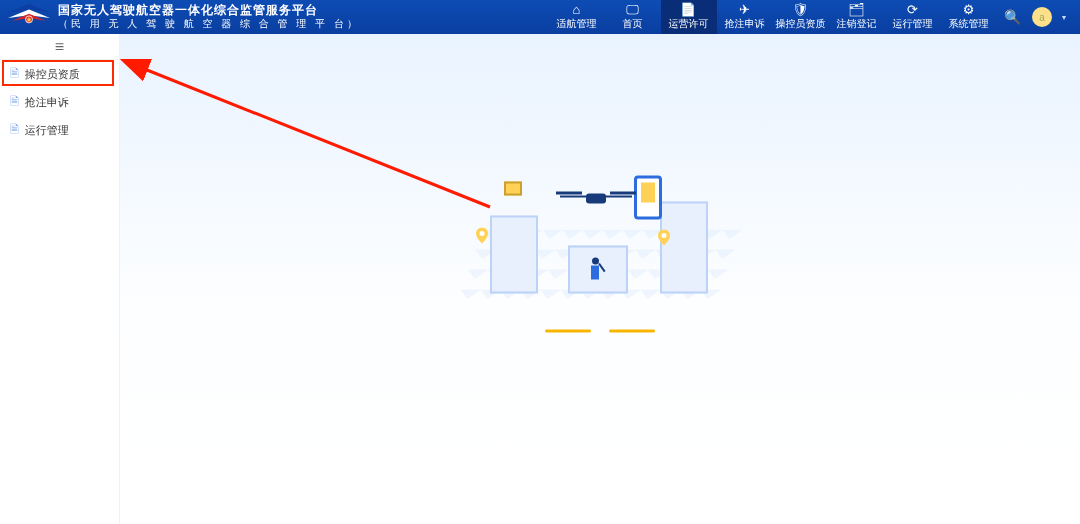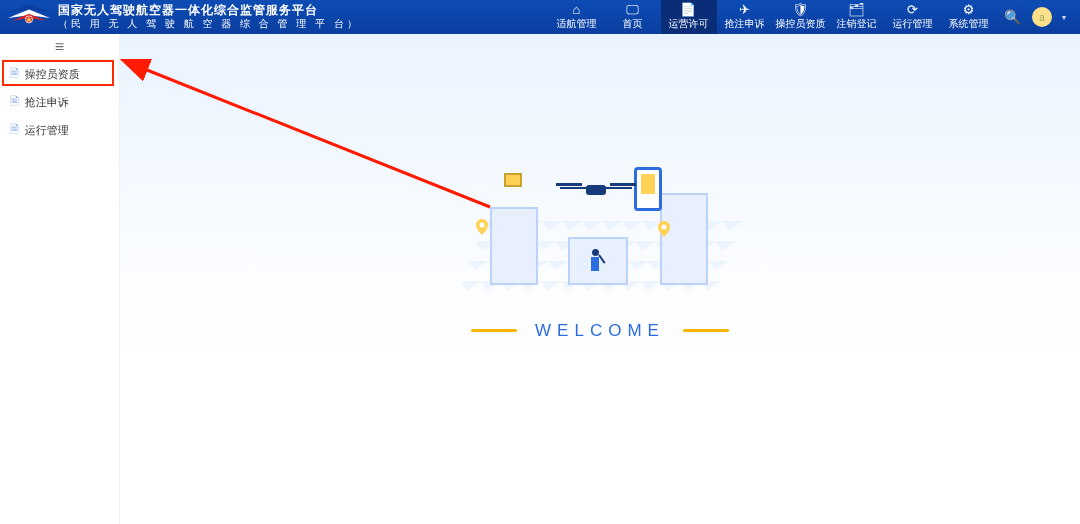--- a/index.html
+++ b/index.html
@@ -181,21 +181,20 @@
               <path d="M12 0C5 0 0 5 0 12c0 9 12 20 12 20s12-11 12-20C24 5 19 0 12 0z" fill="#ffd257"></path>
               <circle cx="12" cy="12" r="5" fill="#fff"></circle>
             </svg></div>
         <div class="pin pinB"><svg viewBox="0 0 24 32">
               <path d="M12 0C5 0 0 5 0 12c0 9 12 20 12 20s12-11 12-20C24 5 19 0 12 0z" fill="#ffd257"></path>
               <circle cx="12" cy="12" r="5" fill="#fff"></circle>
             </svg></div>
       </div>
       <div class="welcome-line">
         <span class="dash"></span>
-        <span class="welcome-text">WELCOME</span>
         <span class="dash"></span>
       </div>
     </div>
 
     <svg class="arrow-svg" width="960" height="490">
       <defs>
         <marker id="ah" markerWidth="12" markerHeight="12" refX="2" refY="4" orient="auto">
           <path d="M0,0 L0,8 L10,4 z" fill="#ff1a00"></path>
         </marker>
       </defs>

